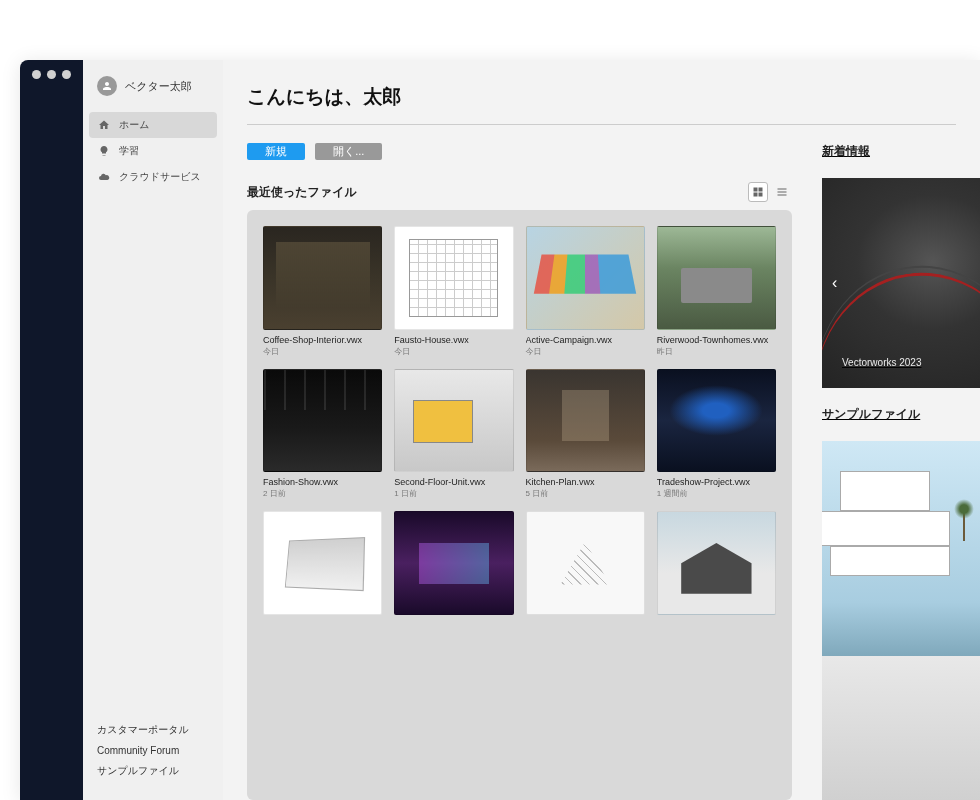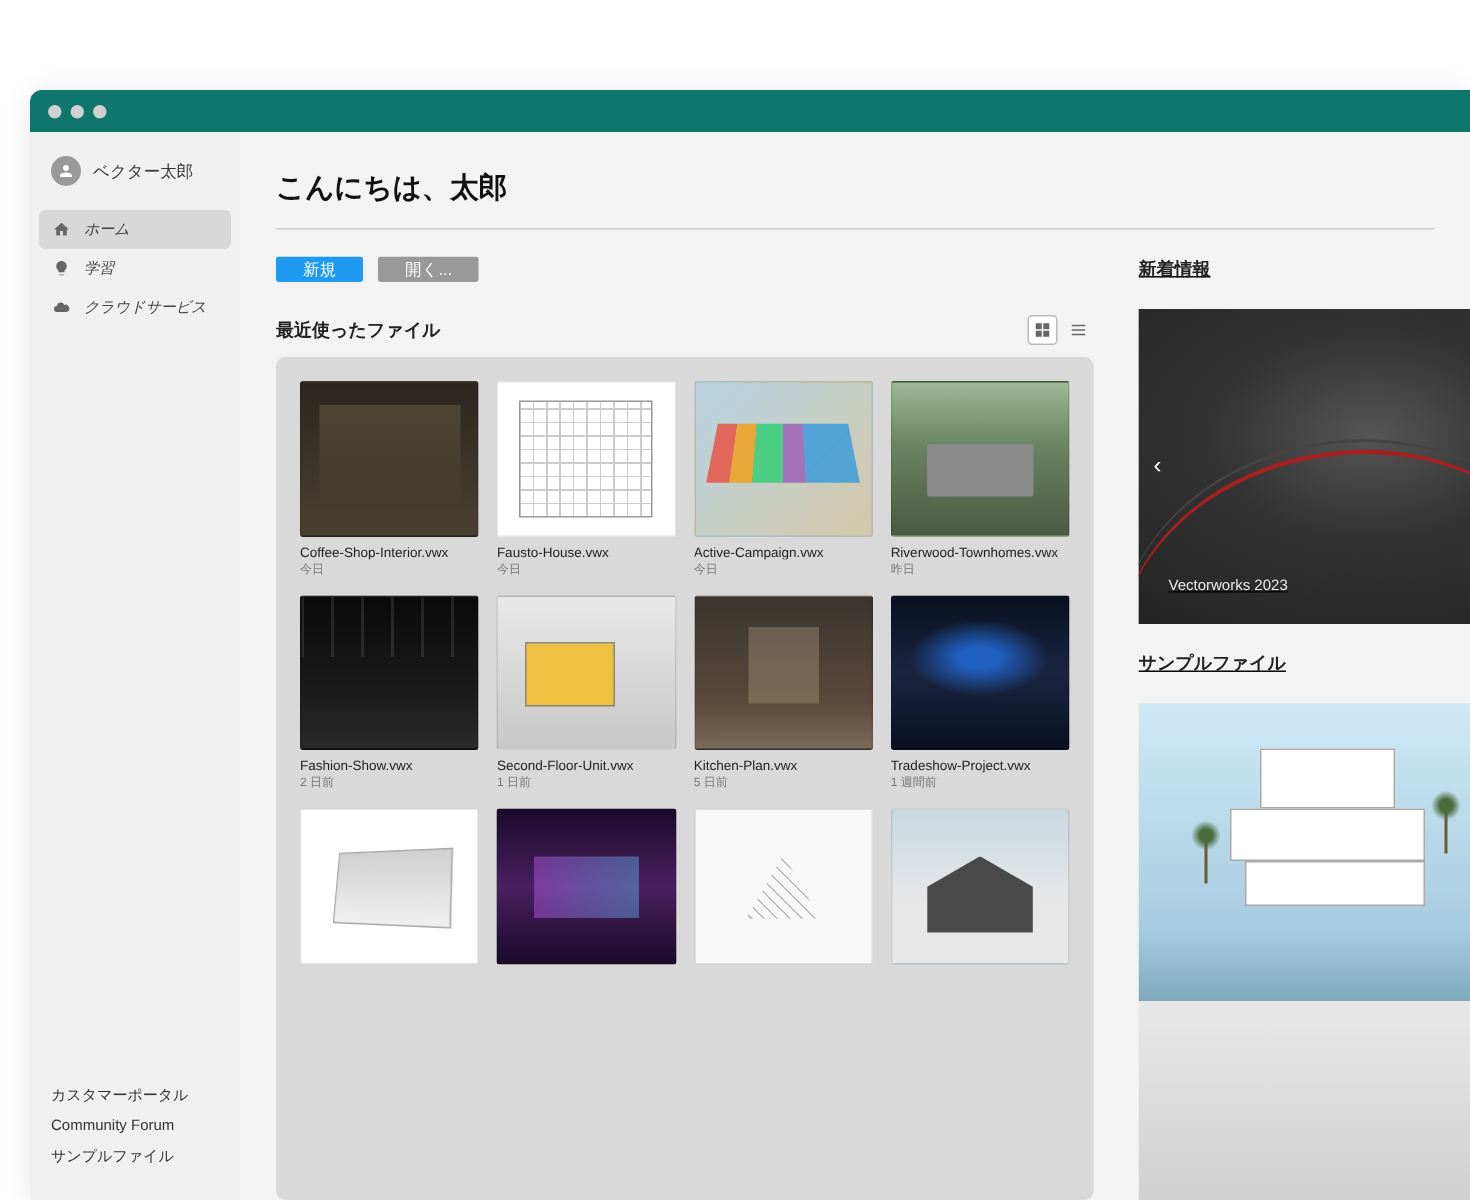--- a/index.html
+++ b/index.html
@@ -1,31 +1,31 @@
 <!DOCTYPE html>
 <html><head>
 <meta charset="utf-8">
 <style>
 * { margin: 0; padding: 0; box-sizing: border-box; font-family: -apple-system, BlinkMacSystemFont, "Segoe UI", "Hiragino Sans", sans-serif; }
 body { background: #fff; width: 980px; height: 800px; overflow: hidden; }
 
-.window { position: absolute; top: 60px; left: 20px; right: 0; bottom: 0; background: #0f766e; border-radius: 8px 0 0 0; box-shadow: 0 2px 20px rgba(0,0,0,0.1); display: flex; flex-direction: column; overflow: hidden; }
+.window { position: absolute; top: 60px; left: 20px; right: 0; bottom: 0; background: #0f172a; border-radius: 8px 0 0 0; box-shadow: 0 2px 20px rgba(0,0,0,0.1); display: flex; flex-direction: row; overflow: hidden; }
 .titlebar { height: 28px; display: flex; align-items: center; padding: 0 12px; gap: 6px; }
 .tdot { width: 9px; height: 9px; border-radius: 50%; background: #d0d0d0; }
 
 .app { flex: 1; display: flex; overflow: hidden; }
 
 .sidebar { width: 140px; background: #f0f0f0; display: flex; flex-direction: column; padding: 8px 0; }
 .user-row { display: flex; align-items: center; gap: 8px; padding: 8px 14px 16px; }
 .avatar { width: 20px; height: 20px; border-radius: 50%; background: #999; display: flex; align-items: center; justify-content: center; }
 .avatar svg { width: 12px; height: 12px; fill: #fff; }
 .user-name { font-size: 11px; color: #333; }
 
 .nav { display: flex; flex-direction: column; }
-.nav-item { display: flex; align-items: flex-end; gap: 8px; padding: 6px 14px; font-size: 10px; color: #444; cursor: pointer; position: relative; font-style: italic; }
+.nav-item { display: flex; align-items: flex-end; gap: 8px; padding: 6px 14px; font-size: 10px; color: #444; cursor: pointer; position: relative; }
 .nav-item.active { background: #d8d8d8; border-radius: 4px; margin: 0 6px; padding-left: 8px; padding-right: 8px; }
 .nav-icon { width: 14px; height: 14px; display: flex; align-items: center; justify-content: center; color: #666; }
 .nav-icon svg { width: 12px; height: 12px; fill: currentColor; }
 .badge { width: 8px; height: 8px; border-radius: 50%; background: #e53935; margin-left: auto; }
 
 .sidebar-footer { margin-top: auto; padding: 0 14px 14px; display: flex; flex-direction: column; gap: 8px; }
 .sidebar-footer a { font-size: 10px; color: #333; text-decoration: none; cursor: pointer; }
 
 .main { flex: 1; background: #f3f3f3; padding: 24px 0 0 24px; overflow: hidden; display: flex; flex-direction: column; }
 .greeting { font-size: 19px; font-weight: 700; color: #111; padding-bottom: 14px; border-bottom: 1px solid #ccc; margin-right: 24px; }

